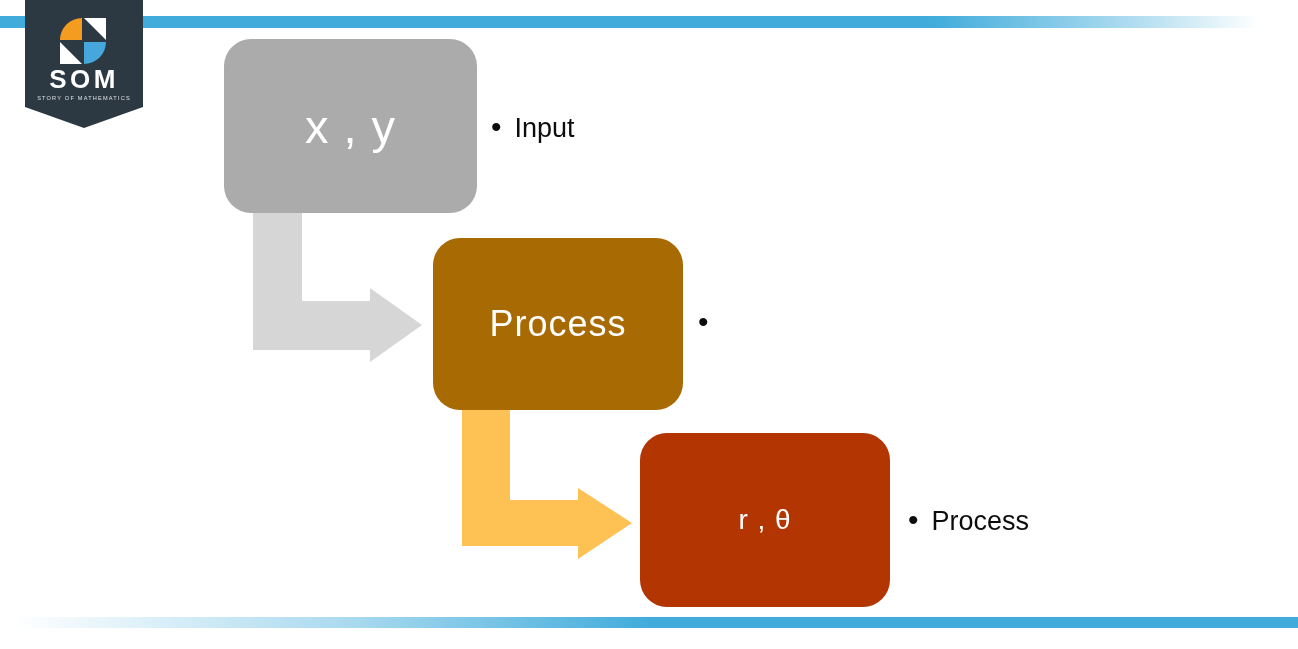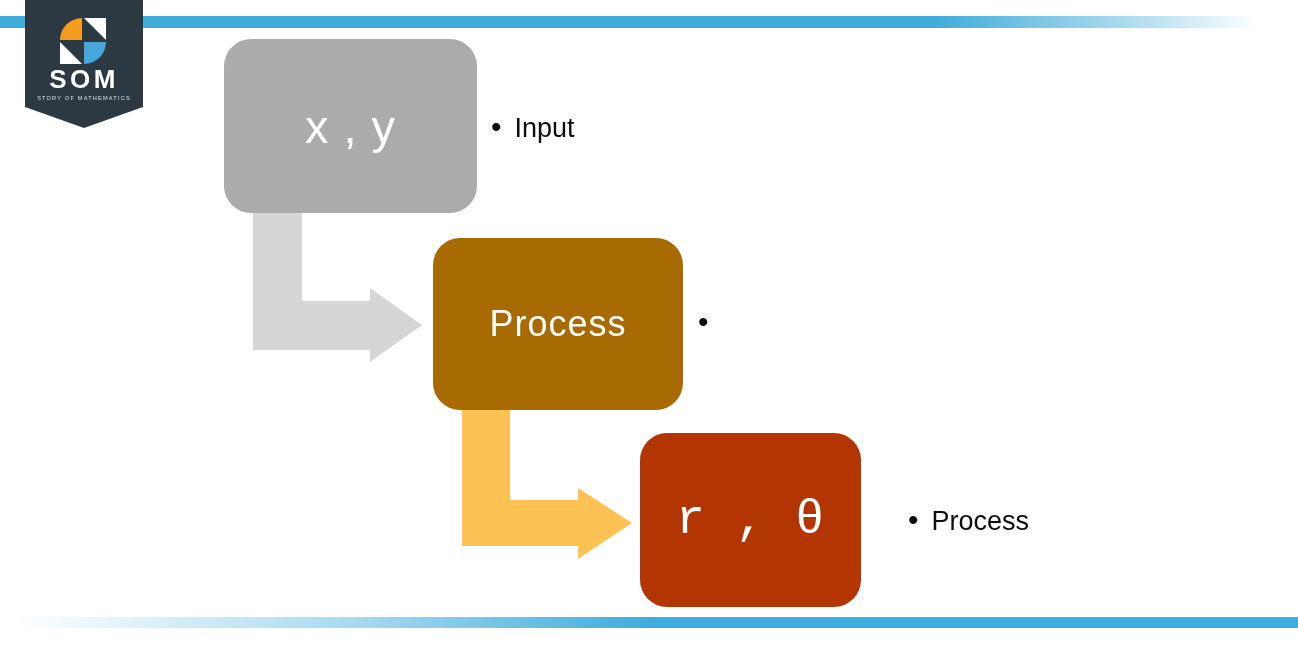--- a/index.html
+++ b/index.html
@@ -22,21 +22,21 @@
   .badge { position:absolute; left:25px; top:0; }
   
   .arrows { position:absolute; left:0; top:0; }
   
   .node {
     position:absolute; display:flex; align-items:center; justify-content:center;
     color:#ffffff; border-radius:27px; letter-spacing:1px;
   }
   .node-input   { left:224px; top:39px;  width:253px; height:174px; font-size:47px; }
   .node-process { left:433px; top:238px; width:250px; height:172px; font-size:36px; }
-  .node-output  { left:640px; top:433px; width:221px; height:174px; font-size:48px;font-family:Liberation Mono, monospace; }
+  .node-output  { left:640px; top:433px; width:250px; height:174px; font-size:28px; }
   
   .annotation {
     position:absolute; transform:translateY(-50%);
     display:flex; align-items:center; gap:13px;
     font-size:27px; color:#0d0d0d; white-space:nowrap;
   }
   .annotation .bullet { font-size:30px; line-height:1; position:relative; top:-2px; }
   .ann-input   { left:491px; top:128px; }
   .ann-process { left:698px; top:324px; }
   .ann-output  { left:908px; top:521px; }

